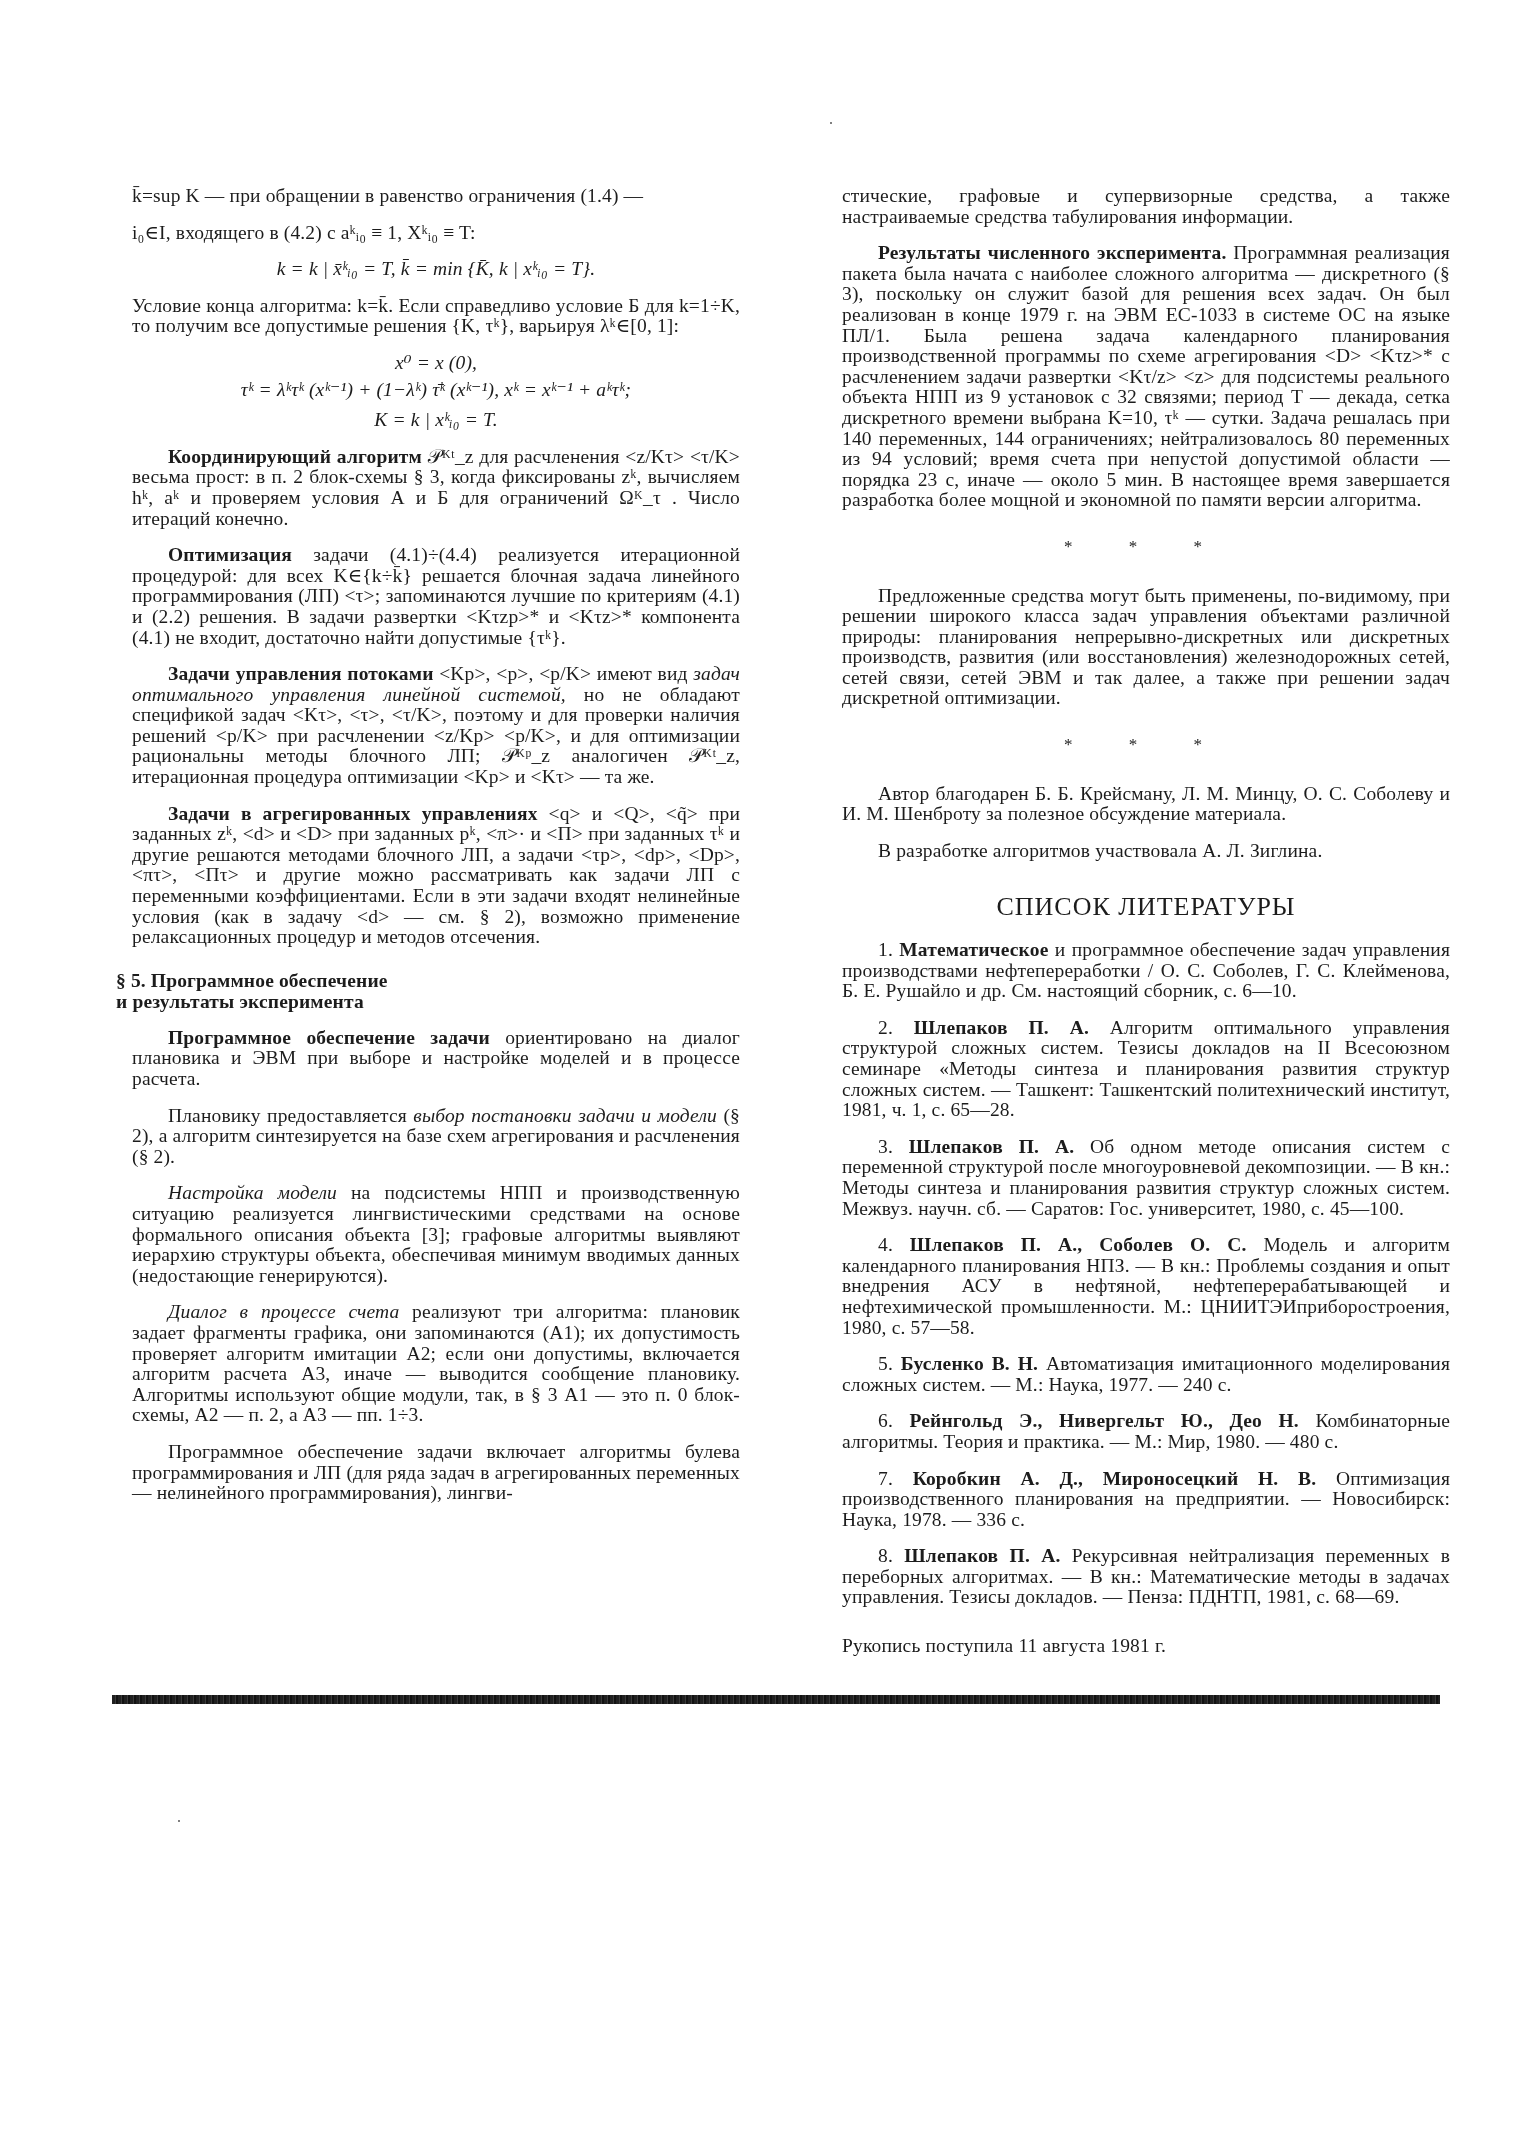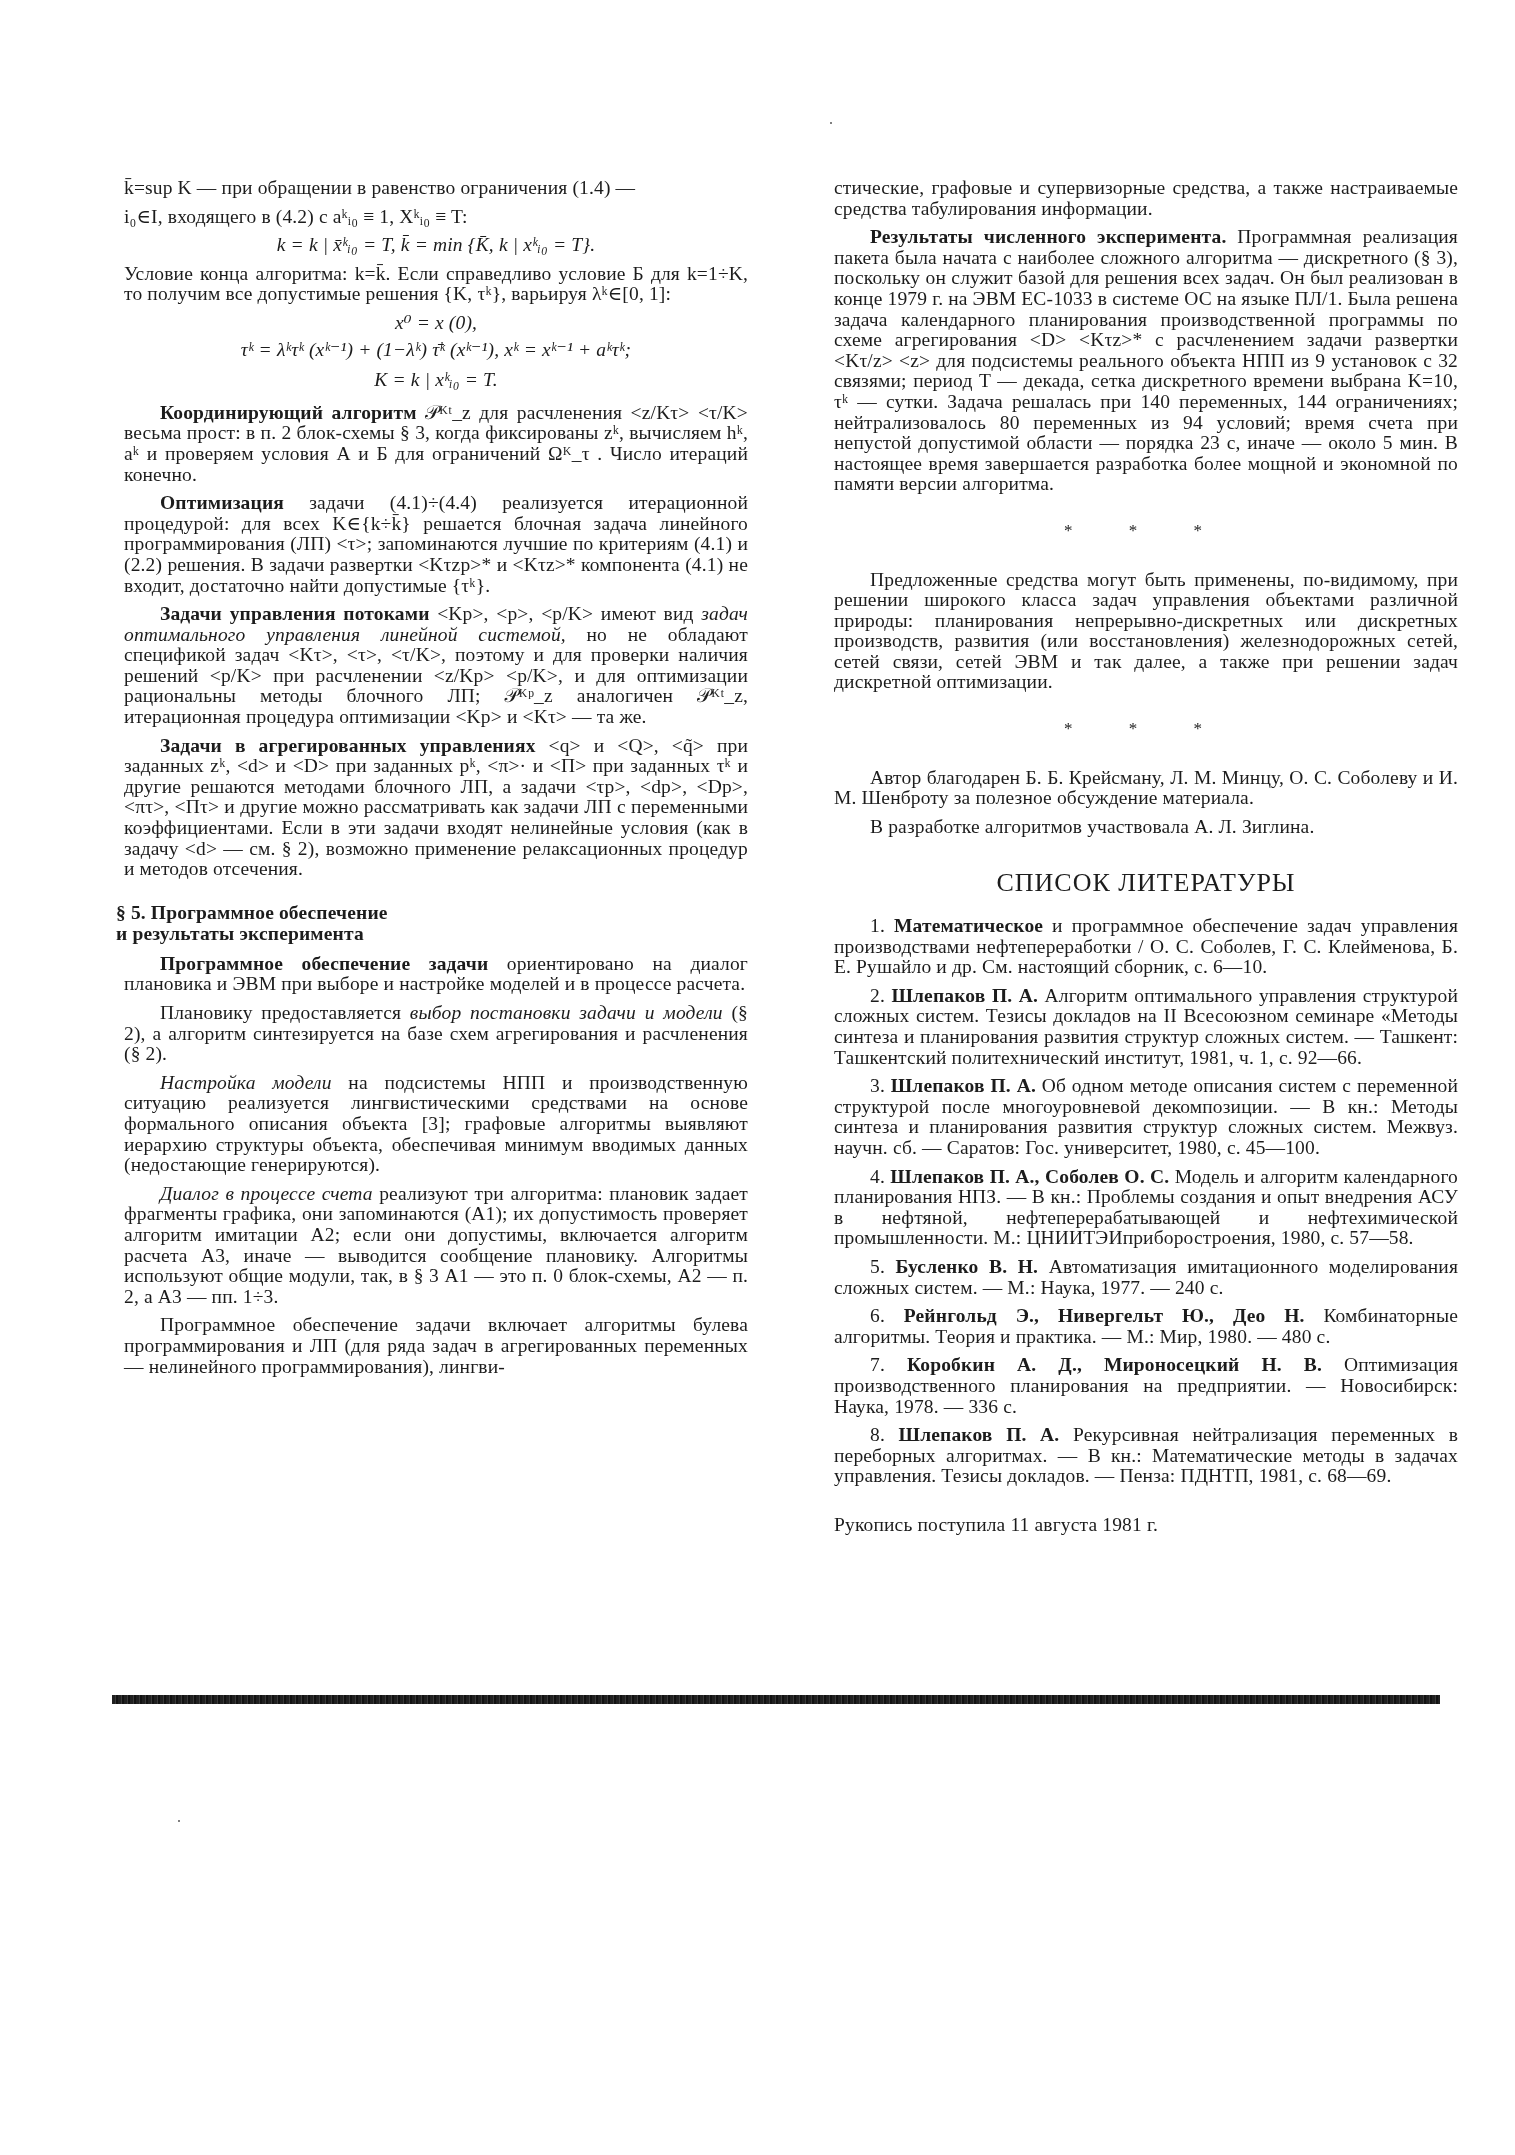--- a/index.html
+++ b/index.html
@@ -2,21 +2,21 @@
 <html><head>
 <meta charset="utf-8">
 <style>
   html, body { margin: 0; padding: 0; background: #ffffff; }
   body { width: 1515px; height: 2155px; position: relative; overflow: hidden;
          font-family: "Liberation Serif", "DejaVu Serif", serif; color: #1c1c1c; }
   .col { position: absolute; top: 170px; font-size: 19.5px; line-height: 20.6px;
          text-align: justify; letter-spacing: 0.15px; }
   .col-left { left: 116px; width: 640px; }
   .col-right { left: 826px; width: 640px; }
-  p { margin: 8px; }
+  p { margin: 16px; }
   .ind { text-indent: 36px; }
   .formula { text-align: center; font-style: italic; margin: 6px 0; }
   .formula.big { margin: 10px 0 12px 0; }
   b.rh { font-weight: bold; }
   .it { font-style: italic; }
   .section-head { font-weight: bold; font-size: 19.5px; line-height: 21px; margin: 22px 0 10px 0; text-align: left; }
   .stars { text-align: center; letter-spacing: 26px; margin: 26px 0 28px 0; font-size: 17px; }
   .ref-title { text-align: center; font-size: 26px; letter-spacing: 1px; margin: 36px 0 22px 0; }
   .ref { text-indent: 36px; }
   .received { margin-top: 28px; text-indent: 0; }
@@ -71,21 +71,21 @@
 
   <div class="stars">* * *</div>
 
   <p class="ind">Автор благодарен Б. Б. Крейсману, Л. М. Минцу, О. С. Соболеву и И. М. Шенброту за полезное обсуждение материала.</p>
   <p class="ind">В разработке алгоритмов участвовала А. Л. Зиглина.</p>
 
   <div class="ref-title">СПИСОК ЛИТЕРАТУРЫ</div>
 
   <div>
     <p class="ref"><span>1.</span> <b>Математическое</b><span> и программное обеспечение задач управления производствами нефтепереработки / О. С. Соболев, Г. С. Клейменова, Б. Е. Рушайло и др. См. настоящий сборник, с. 6—10.</span></p>
-    <p class="ref"><span>2.</span> <b>Шлепаков П. А.</b><span> Алгоритм оптимального управления структурой сложных систем. Тезисы докладов на II Всесоюзном семинаре «Методы синтеза и планирования развития структур сложных систем. — Ташкент: Ташкентский политехнический институт, 1981, ч. 1, с. 92—66.</span></p>
+    <p class="ref"><span>2.</span> <b>Шлепаков П. А.</b><span> Алгоритм оптимального управления структурой сложных систем. Тезисы докладов на II Всесоюзном семинаре «Методы синтеза и планирования развития структур сложных систем. — Ташкент: Ташкентский политехнический институт, 1981, ч. 1, с. 65—28.</span></p>
     <p class="ref"><span>3.</span> <b>Шлепаков П. А.</b><span> Об одном методе описания систем с переменной структурой после многоуровневой декомпозиции. — В кн.: Методы синтеза и планирования развития структур сложных систем. Межвуз. научн. сб. — Саратов: Гос. университет, 1980, с. 45—100.</span></p>
     <p class="ref"><span>4.</span> <b>Шлепаков П. А., Соболев О. С.</b><span> Модель и алгоритм календарного планирования НПЗ. — В кн.: Проблемы создания и опыт внедрения АСУ в нефтяной, нефтеперерабатывающей и нефтехимической промышленности. М.: ЦНИИТЭИприборостроения, 1980, с. 57—58.</span></p>
     <p class="ref"><span>5.</span> <b>Бусленко В. Н.</b><span> Автоматизация имитационного моделирования сложных систем. — М.: Наука, 1977. — 240 с.</span></p>
     <p class="ref"><span>6.</span> <b>Рейнгольд Э., Нивергельт Ю., Део Н.</b><span> Комбинаторные алгоритмы. Теория и практика. — М.: Мир, 1980. — 480 с.</span></p>
     <p class="ref"><span>7.</span> <b>Коробкин А. Д., Мироносецкий Н. В.</b><span> Оптимизация производственного планирования на предприятии. — Новосибирск: Наука, 1978. — 336 с.</span></p>
     <p class="ref"><span>8.</span> <b>Шлепаков П. А.</b><span> Рекурсивная нейтрализация переменных в переборных алгоритмах. — В кн.: Математические методы в задачах управления. Тезисы докладов. — Пенза: ПДНТП, 1981, с. 68—69.</span></p>
   </div>
 
   <p class="received">Рукопись поступила 11 августа 1981 г.</p>
 </div>

